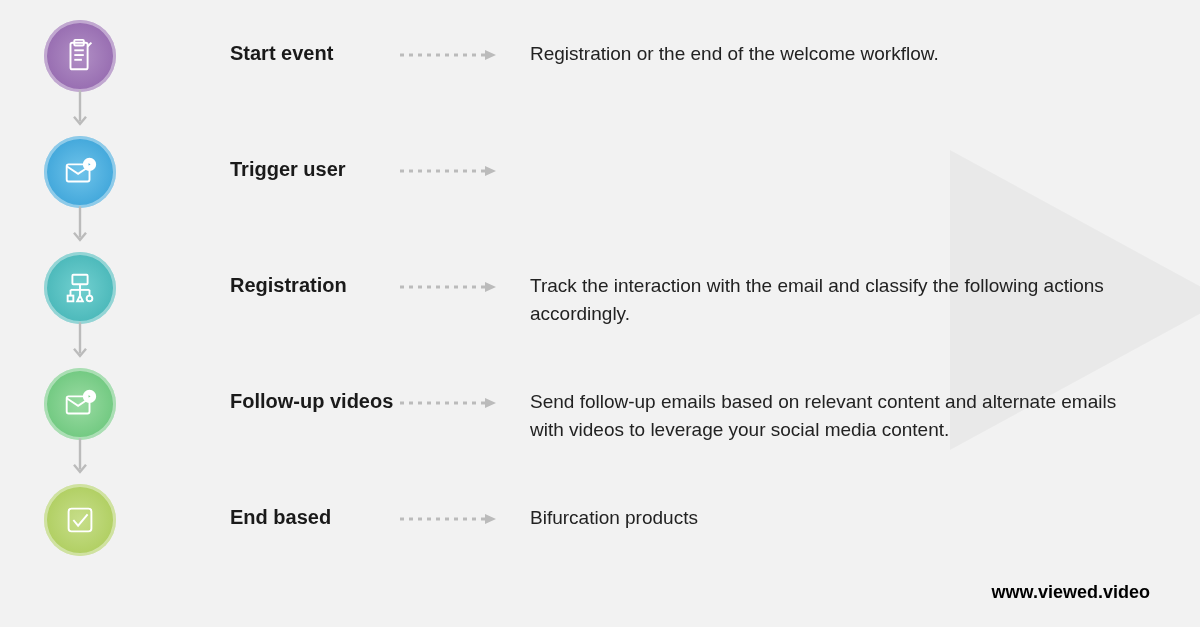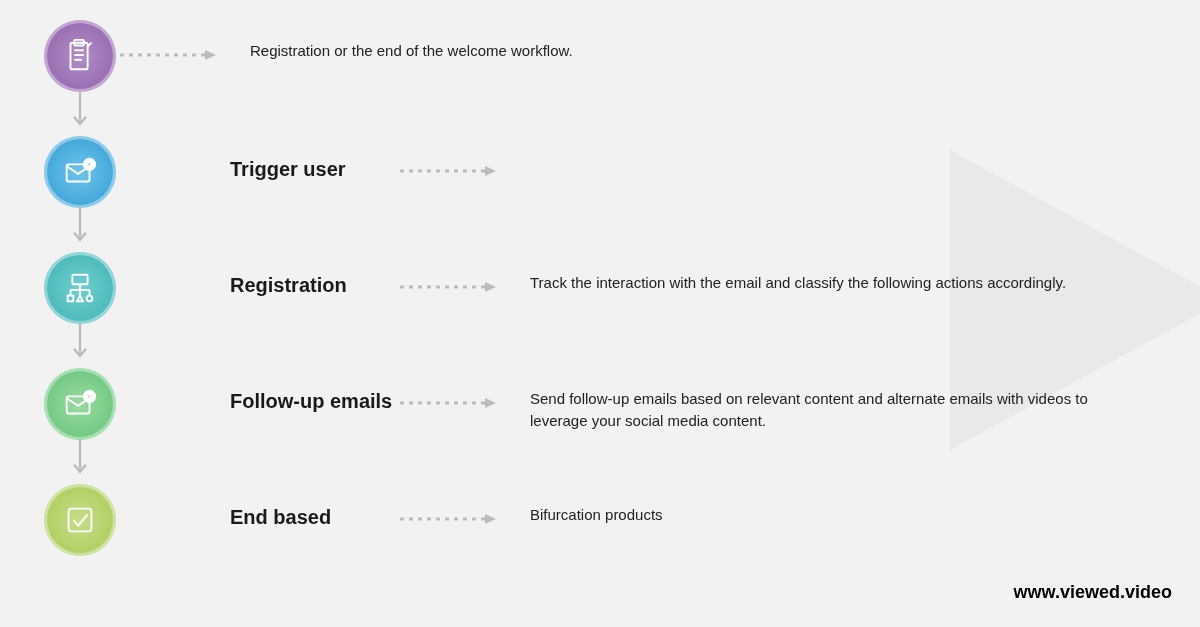--- a/index.html
+++ b/index.html
@@ -67,28 +67,28 @@
   align-items: center;
 }
 .dotted-arrow {
   width: 100px;
   height: 14px;
 }
 .desc-col {
   flex: 1;
   padding-top: 20px;
   padding-right: 40px;
-  font-size: 15px;
+  font-size: 19px;
   color: #222;
   line-height: 1.45;
 }
 .footer {
   position: absolute;
   bottom: 24px;
-  right: 28px;
+  right: 50px;
   font-weight: bold;
   font-size: 18px;
   color: #000;
 }
 </style>
 </head>
 <body>
 
 <div class="bg-shape">
   <svg viewBox="0 0 100 100">
@@ -110,20 +110,21 @@
           <line x1="28" y1="10" x2="32" y2="6"></line>
         </svg>
       </div>
       <div class="arrow-down">
         <svg viewBox="0 0 20 36" fill="none" stroke="#bbb" stroke-width="2">
             <line x1="10" y1="2" x2="10" y2="28"></line>
             <polyline points="5,24 10,30 15,24"></polyline>
           </svg>
       </div>
     </div>
+    <div class="label-col">Start event</div>
     <div class="dots-col">
       <svg class="dotted-arrow" viewBox="0 0 100 14">
           <line x1="0" y1="7" x2="85" y2="7" stroke="#bbb" stroke-width="3" stroke-dasharray="4 5"></line>
           <polygon points="85,2 96,7 85,12" fill="#bbb"></polygon>
         </svg>
     </div>
     <div class="desc-col">Registration or the end of the welcome workflow.</div>
   </div>
 
   <div class="row">
@@ -194,21 +195,21 @@
           <polygon points="28,9 33,12 28,15" fill="#7dd08a"></polygon>
         </svg>
       </div>
       <div class="arrow-down">
         <svg viewBox="0 0 20 36" fill="none" stroke="#bbb" stroke-width="2">
             <line x1="10" y1="2" x2="10" y2="28"></line>
             <polyline points="5,24 10,30 15,24"></polyline>
           </svg>
       </div>
     </div>
-    <div class="label-col">Follow-up emails</div>
+    <div class="label-col">Follow-up videos</div>
     <div class="dots-col">
       <svg class="dotted-arrow" viewBox="0 0 100 14">
           <line x1="0" y1="7" x2="85" y2="7" stroke="#bbb" stroke-width="3" stroke-dasharray="4 5"></line>
           <polygon points="85,2 96,7 85,12" fill="#bbb"></polygon>
         </svg>
     </div>
     <div class="desc-col">Send follow-up emails based on relevant content and alternate emails with videos to leverage your social media content.</div>
   </div>
 
   <div class="row">

